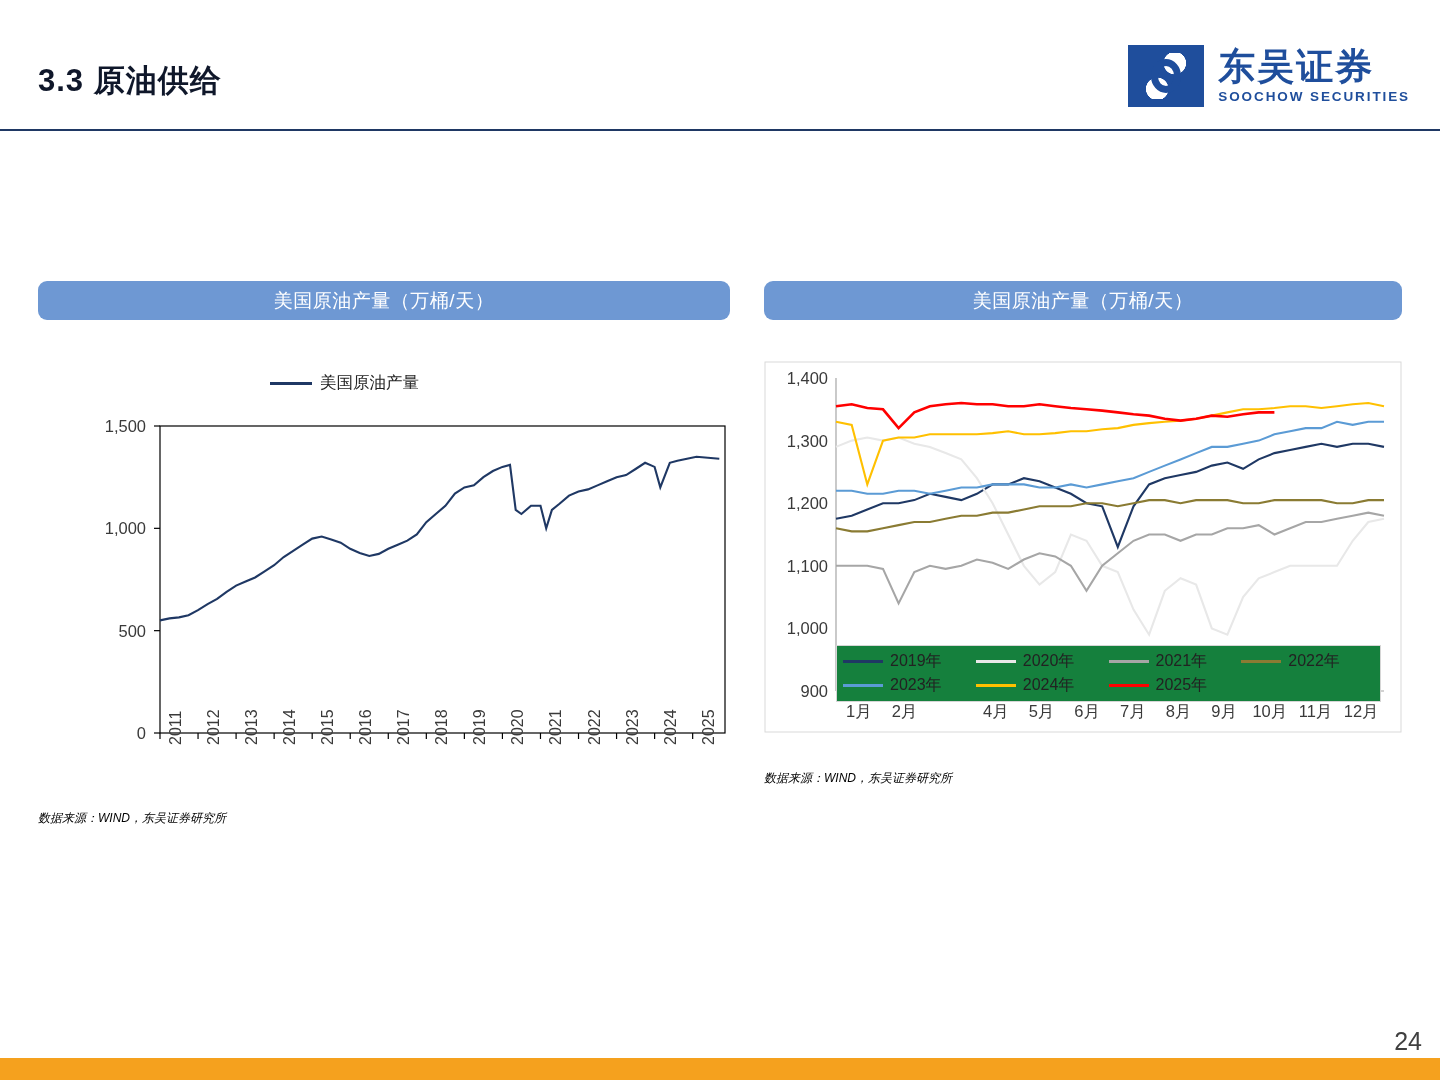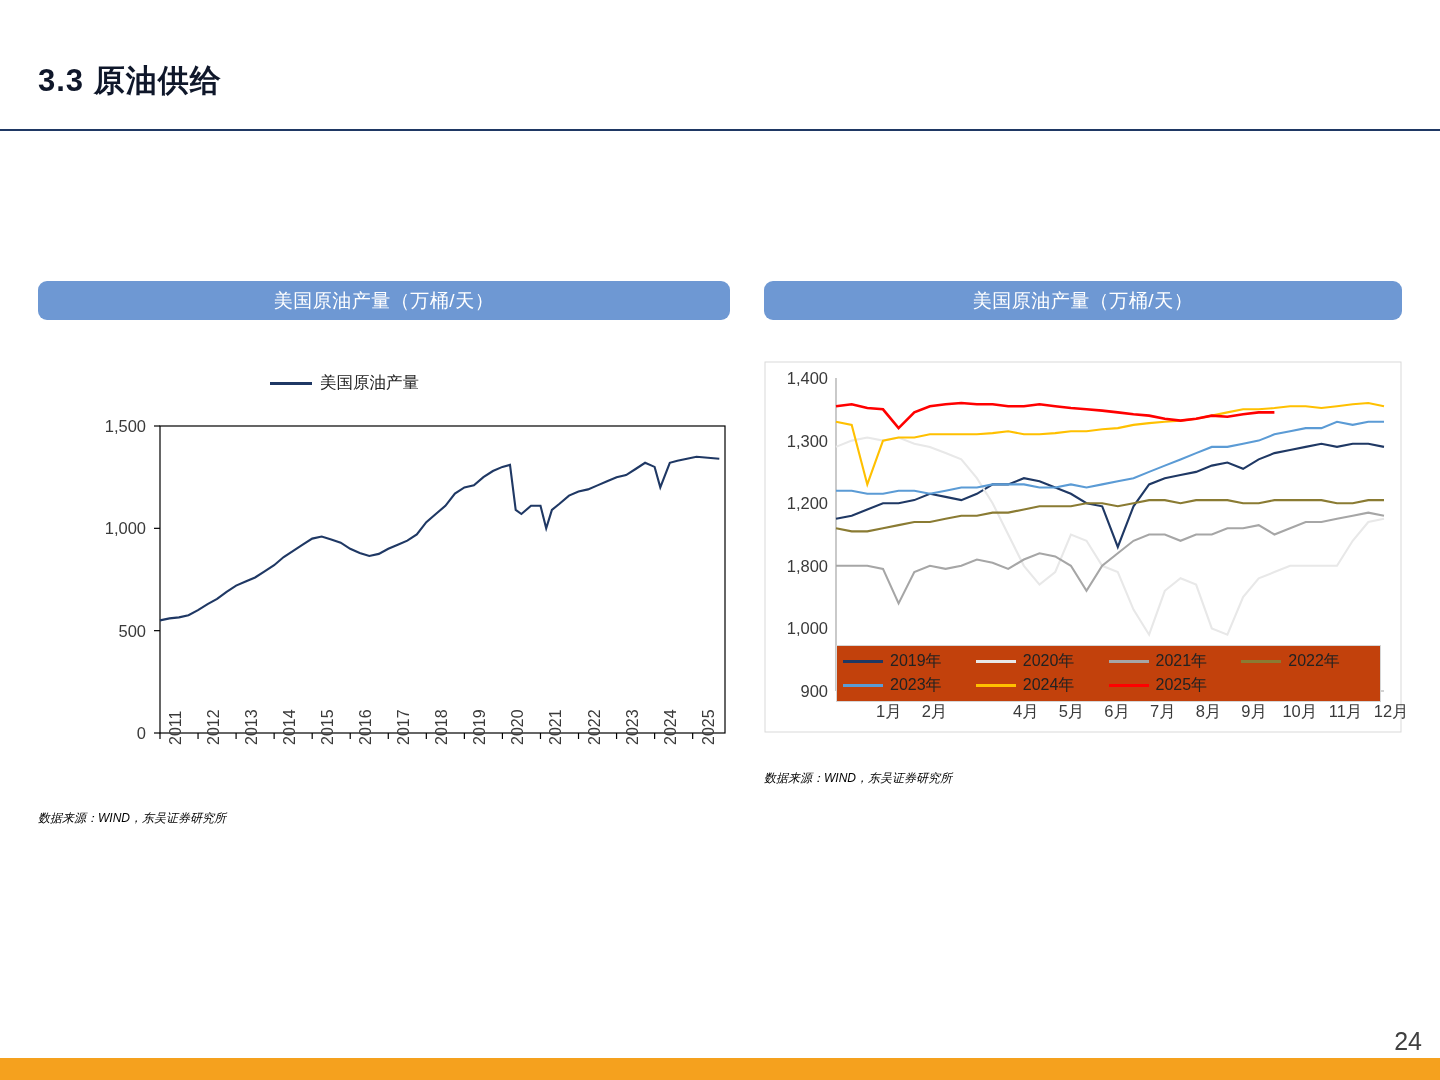--- a/index.html
+++ b/index.html
@@ -131,21 +131,20 @@
     transform: rotate(-90deg);
     white-space: nowrap;
   }
   .xlabel-h {
     position: absolute;
     font-size: 16.5px;
     color: #3a3a3a;
     text-align: right;
     transform: translateX(-50%);
     white-space: nowrap;
-    margin-left: 30px;
   }
 
   
   .legend-left {
     position: absolute;
     left: 232px; top: 26px;
     display: flex;
     align-items: center;
     gap: 8px;
     font-size: 16.5px;
@@ -157,21 +156,21 @@
     display: inline-block;
   }
 
   
   .legend-right {
     position: absolute;
     left: 72px;
     bottom: 48px;
     width: 545px;
     border: 1px solid #d6d6d6;
-    background: #c2410c;
+    background: #15803d;
     padding: 5px 6px;
     box-sizing: border-box;
     display: grid;
     grid-template-columns: repeat(4, 1fr);
     grid-row-gap: 3px;
     font-size: 16px;
     color: #222;
   }
   .legend-item {
     display: flex;
@@ -196,20 +195,27 @@
     right: 18px; bottom: 24px;
     font-size: 25px;
     color: #404040;
   }
 </style>
 </head>
 <body>
 
 <div class="header">
   <div class="page-title">3.3 原油供给</div>
+  <div class="logo">
+    <div class="logo-mark"></div>
+    <div>
+      <div class="logo-text-cn">东吴证券</div>
+      <div class="logo-text-en">SOOCHOW SECURITIES</div>
+    </div>
+  </div>
   <div class="header-rule"></div>
 </div>
 
 <div class="panel panel-left">
   <div class="panel-title">美国原油产量（万桶/天）</div>
   <div class="panel-body">
     <div class="chart-wrap">
       <svg width="692" height="440" viewBox="0 0 692 440">
 
         <rect id="L-frame" x="122" y="80" width="565" height="307" fill="#ffffff" stroke="#000000" stroke-width="1.2"></rect>
@@ -288,21 +294,21 @@
             <path d="M72.0 219.8 L87.7 219.8 L103.3 219.8 L119.0 222.9 L134.6 257.4 L150.3 226.1 L165.9 219.8 L181.6 222.9 L197.3 219.8 L212.9 213.5 L228.6 216.7 L244.2 222.9 L259.9 213.5 L275.5 207.3 L291.2 210.4 L306.9 219.8 L322.5 244.8 L338.2 219.8 L353.8 207.3 L369.5 194.8 L385.1 188.5 L400.8 188.5 L416.5 194.8 L432.1 188.5 L447.8 188.5 L463.4 182.2 L479.1 182.2 L494.7 179.1 L510.4 188.5 L526.1 182.2 L541.7 176.0 L557.4 176.0 L573.0 172.8 L588.7 169.7 L604.3 166.6 L620.0 169.7 " fill="none" stroke="#a6a6a6" stroke-width="2.1"></path>
             <path d="M72.0 182.2 L87.7 185.4 L103.3 185.4 L119.0 182.2 L134.6 179.1 L150.3 176.0 L165.9 176.0 L181.6 172.8 L197.3 169.7 L212.9 169.7 L228.6 166.6 L244.2 166.6 L259.9 163.5 L275.5 160.3 L291.2 160.3 L306.9 160.3 L322.5 157.2 L338.2 157.2 L353.8 160.3 L369.5 157.2 L385.1 154.1 L400.8 154.1 L416.5 157.2 L432.1 154.1 L447.8 154.1 L463.4 154.1 L479.1 157.2 L494.7 157.2 L510.4 154.1 L526.1 154.1 L541.7 154.1 L557.4 154.1 L573.0 157.2 L588.7 157.2 L604.3 154.1 L620.0 154.1 " fill="none" stroke="#8a7b33" stroke-width="2.1"></path>
             <path d="M72.0 144.7 L87.7 144.7 L103.3 147.8 L119.0 147.8 L134.6 144.7 L150.3 144.7 L165.9 147.8 L181.6 144.7 L197.3 141.5 L212.9 141.5 L228.6 138.4 L244.2 138.4 L259.9 138.4 L275.5 141.5 L291.2 141.5 L306.9 138.4 L322.5 141.5 L338.2 138.4 L353.8 135.3 L369.5 132.2 L385.1 125.9 L400.8 119.6 L416.5 113.4 L432.1 107.1 L447.8 100.9 L463.4 100.9 L479.1 97.7 L494.7 94.6 L510.4 88.3 L526.1 85.2 L541.7 82.1 L557.4 82.1 L573.0 75.8 L588.7 78.9 L604.3 75.8 L620.0 75.8 " fill="none" stroke="#5b9bd5" stroke-width="2.1"></path>
             <path d="M72.0 75.8 L87.7 78.9 L103.3 138.4 L119.0 94.6 L134.6 91.5 L150.3 91.5 L165.9 88.3 L181.6 88.3 L197.3 88.3 L212.9 88.3 L228.6 87.1 L244.2 85.2 L259.9 88.3 L275.5 88.3 L291.2 87.1 L306.9 85.2 L322.5 85.2 L338.2 83.3 L353.8 82.1 L369.5 78.9 L385.1 77.1 L400.8 75.8 L416.5 74.6 L432.1 72.7 L447.8 69.6 L463.4 66.4 L479.1 63.3 L494.7 63.3 L510.4 62.0 L526.1 60.2 L541.7 60.2 L557.4 62.0 L573.0 60.2 L588.7 58.3 L604.3 57.0 L620.0 60.2 " fill="none" stroke="#ffc000" stroke-width="2.1"></path>
             <path d="M72.0 60.2 L87.7 58.3 L103.3 62.0 L119.0 63.3 L134.6 82.1 L150.3 66.4 L165.9 60.2 L181.6 58.3 L197.3 57.0 L212.9 58.3 L228.6 58.3 L244.2 60.2 L259.9 60.2 L275.5 58.3 L291.2 60.2 L306.9 62.0 L322.5 63.3 L338.2 64.6 L353.8 66.4 L369.5 68.3 L385.1 69.6 L400.8 72.7 L416.5 74.6 L432.1 72.7 L447.8 69.6 L463.4 70.8 L479.1 68.3 L494.7 66.4 L510.4 66.4 " fill="none" stroke="#ff0000" stroke-width="2.6"></path>
           </g>
       </svg>
       <div id="R-ylabels">
           <div class="ylabel" style="left: 0px; width: 64px; top: 345px;">900</div>
           <div class="ylabel" style="left: 0px; width: 64px; top: 282.4px;">1,000</div>
-          <div class="ylabel" style="left: 0px; width: 64px; top: 219.8px;">1,800</div>
+          <div class="ylabel" style="left: 0px; width: 64px; top: 219.8px;">1,100</div>
           <div class="ylabel" style="left: 0px; width: 64px; top: 157.2px;">1,200</div>
           <div class="ylabel" style="left: 0px; width: 64px; top: 94.6px;">1,300</div>
           <div class="ylabel" style="left: 0px; width: 64px; top: 32px;">1,400</div>
         </div>
       <div id="R-xlabels">
           <div class="xlabel-h" style="left: 94.8333px; top: 355px;">1月</div>
           <div class="xlabel-h" style="left: 140.5px; top: 355px;">2月</div>
           <div class="xlabel-h" style="left: 186.167px; top: 337px;">3月</div>
           <div class="xlabel-h" style="left: 231.833px; top: 355px;">4月</div>
           <div class="xlabel-h" style="left: 277.5px; top: 355px;">5月</div>

